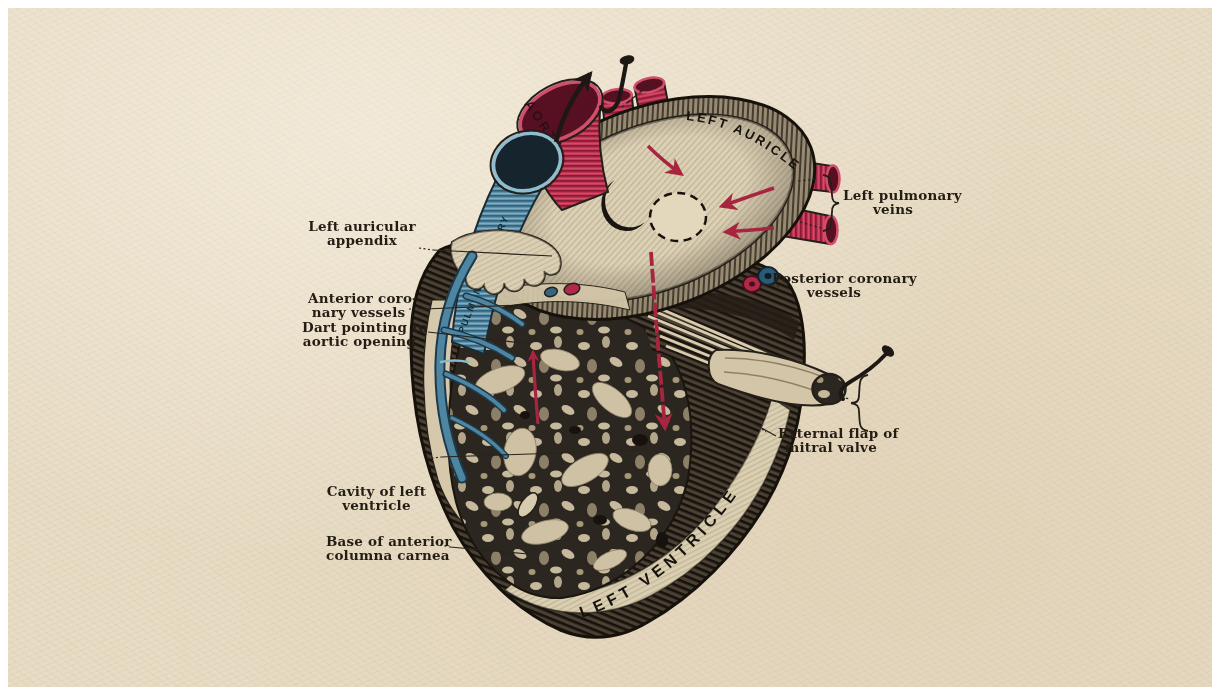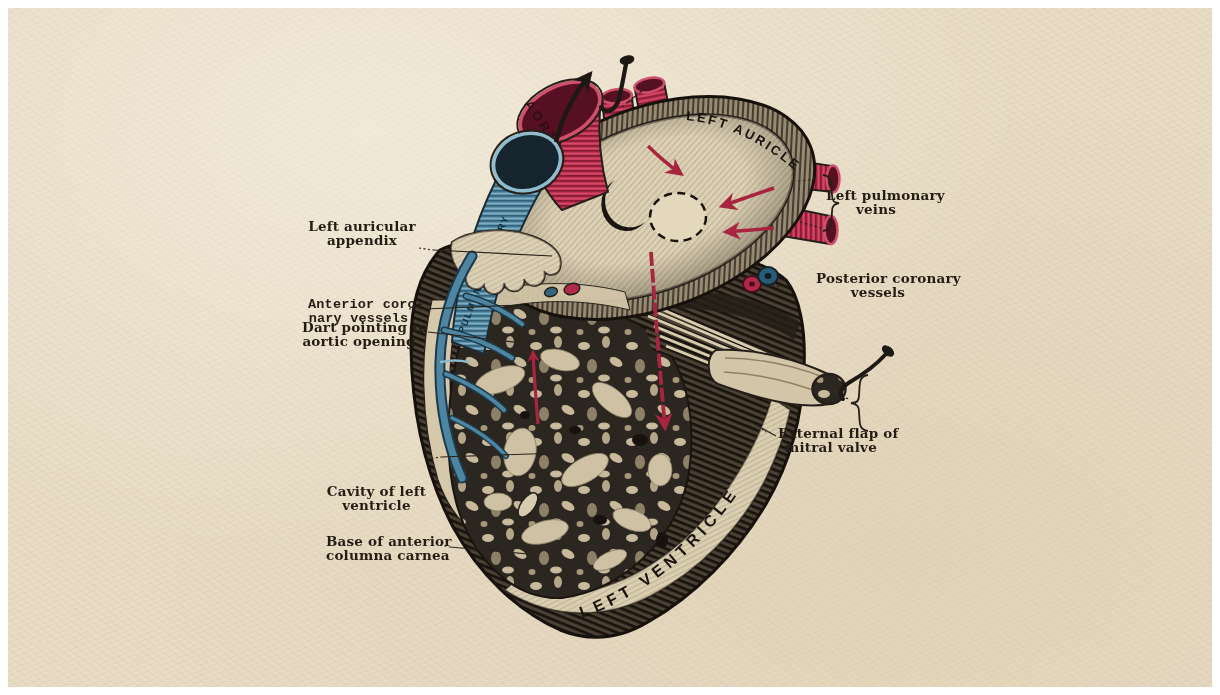--- a/index.html
+++ b/index.html
@@ -284,46 +284,46 @@
                  C857,404 859,406 859,412 C860,421 858,430 868,431"></path>
       </g>
     </svg>
 
 
     <div class="lbl center" style="left:305px;top:220px;width:114px;">
       <div>Left auricular</div>
       <div>appendix</div>
     </div>
 
-    <div class="lbl center" style="left:308px;top:298px;width:101px;font-family:Liberation Mono, monospace;">
+    <div class="lbl center" style="left:308px;top:292px;width:101px;">
       <div>Anterior coro-</div>
       <div>nary vessels</div>
     </div>
 
-    <div class="lbl center" style="left:302px;top:321px;width:114px;">
+    <div class="lbl center" style="left:302px;top:321px;width:114px;text-align:right;">
       <div>Dart pointing to</div>
       <div>aortic opening</div>
     </div>
 
     <div class="lbl center" style="left:326px;top:449px;width:101px;margin-top:36px;">
       <div>Cavity of left</div>
       <div>ventricle</div>
     </div>
 
     <div class="lbl center" style="left:326px;top:535px;width:114px;">
       <div>Base of anterior</div>
       <div>columna carnea</div>
     </div>
 
-    <div class="lbl center" style="left:826px;top:189px;width:100px;">
+    <div class="lbl center" style="left:843px;top:189px;width:100px;">
       <div>Left pulmonary</div>
       <div>veins</div>
     </div>
 
-    <div class="lbl center" style="left:816px;top:272px;width:124px;">
+    <div class="lbl center" style="left:772px;top:272px;width:124px;">
       <div>Posterior coronary</div>
       <div>vessels</div>
     </div>
 
 
     <div class="lbl center" style="left:778px;top:427px;width:106px;">
       <div>External flap of</div>
       <div>mitral valve</div>
     </div>
 

